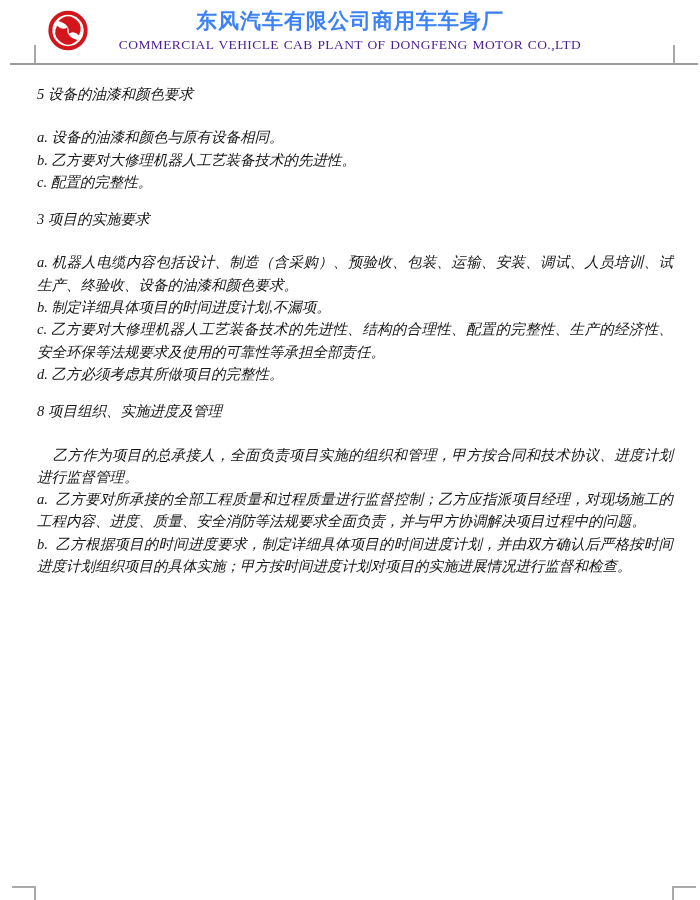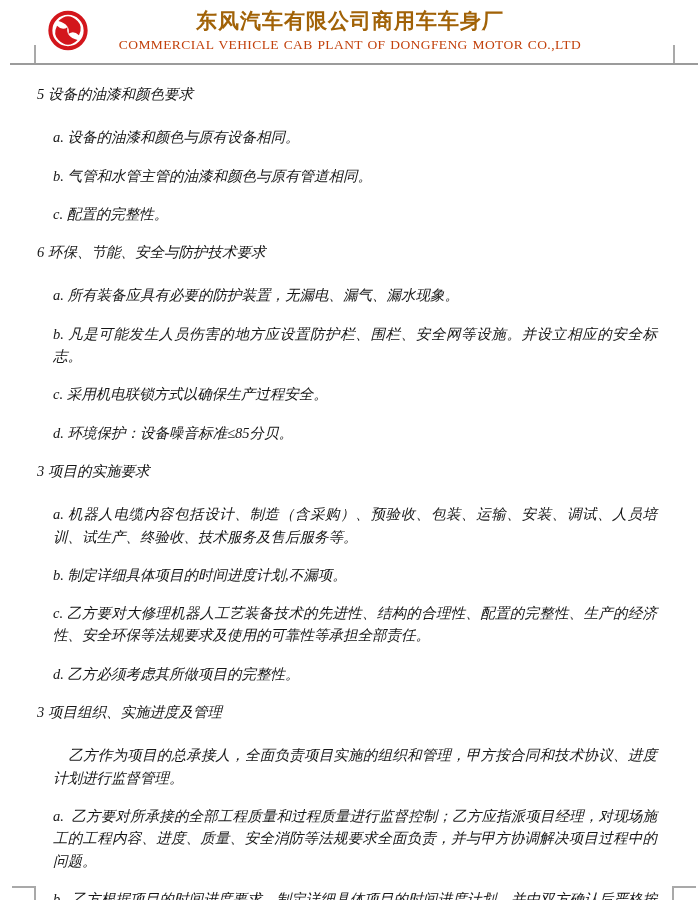--- a/index.html
+++ b/index.html
@@ -7,26 +7,26 @@
     position:relative; width:700px; height:900px; margin:0 auto;
     background:#ffffff; overflow:hidden;
     font-family:"Liberation Serif","DejaVu Serif",serif;
   }
   
   .letterhead { position:absolute; top:6px; left:0; width:100%; text-align:center; }
   .logo { position:absolute; left:47px; top:2px; width:42px; height:45px; }
   .title-cn {
     font-family:"Liberation Sans","DejaVu Sans",sans-serif;
     font-weight:bold; font-size:21px; letter-spacing:1px;
-    color:#a16207; line-height:26px; margin-top:2px;
+    color:#3b82f6; line-height:26px; margin-top:2px;
   }
   .title-en {
     font-family:"Liberation Serif","DejaVu Serif",serif;
     font-size:13.5px; letter-spacing:0.4px; word-spacing:1px;
-    color:#c2410c; line-height:17px; margin-top:2px;
+    color:#4c1d95; line-height:17px; margin-top:2px;
   }
   .header-rule { position:absolute; left:10px; width:688px; top:63px; height:2px; background:#9b9b9b; }
   
   .crop { position:absolute; background:#a9a9a9; }
   .crop-tl-v { left:34px;  top:45px;  width:2px;  height:18px; }
   .crop-tr-v { left:673px; top:45px;  width:2px;  height:18px; }
   .crop-bl-h { left:12px;  top:886px; width:24px; height:2px;  }
   .crop-bl-v { left:34px;  top:886px; width:2px;  height:14px; }
   .crop-br-h { left:672px; top:886px; width:24px; height:2px;  }
   .crop-br-v { left:672px; top:886px; width:2px;  height:14px; }
@@ -34,21 +34,21 @@
   .content {
     position:absolute; left:37px; top:83px; width:636px;
     font-family:"Liberation Serif","DejaVu Serif",serif;
     font-style:italic;                 
     font-size:14.5px; line-height:22.3px; color:#161616;
     text-align:justify;
   }
   .doc-section { margin-top:15px; }
   .doc-section:first-child { margin-top:0; }
   .section-heading { margin:0 0 21px 0; white-space:pre-wrap; }
-  .section-para    { margin:16px; white-space:pre-wrap; }
+  .section-para    { margin:0; white-space:pre-wrap; }
 </style>
 </head>
 <body>
 
 <div class="page">
 
   <header class="letterhead">
     <svg class="logo" viewBox="0 0 44 44" aria-hidden="true">
       <circle cx="22" cy="22" r="18.5" fill="none" stroke="#d3161c" stroke-width="4.2"></circle>
       <path fill="#d3161c" d="M12 12 Q22 2 32 12 Q38 18 33.5 27 Q28 21.5 22.5 25.5 Q25 16 12 12 Z"></path>
@@ -63,41 +63,34 @@
   <div class="crop crop-tr-v"></div>
   <div class="crop crop-bl-h"></div>
   <div class="crop crop-bl-v"></div>
   <div class="crop crop-br-h"></div>
   <div class="crop crop-br-v"></div>
 
   <main class="content" id="doc-content">
   <section class="doc-section">
     <p class="section-heading">5 设备的油漆和颜色要求</p>
   <p class="section-para">a. 设备的油漆和颜色与原有设备相同。</p>
-        <p class="section-para">b. 气管和水管主管的油漆和颜色与原有管道相同。</p>
+        <p class="section-para">b. 乙方要对大修理机器人工艺装备技术的先进性。</p>
         <p class="section-para">c. 配置的完整性。</p>
       </section>
 
-  <section class="doc-section">
-    <p class="section-heading">6 环保、节能、安全与防护技术要求</p>
-  <p class="section-para">a. 所有装备应具有必要的防护装置，无漏电、漏气、漏水现象。</p>
-        <p class="section-para">b. 凡是可能发生人员伤害的地方应设置防护栏、围栏、安全网等设施。并设立相应的安全标志。</p>
-        <p class="section-para">c. 采用机电联锁方式以确保生产过程安全。</p>
-        <p class="section-para">d. 环境保护：设备噪音标准≤85分贝。</p>
-      </section>
 
   <section class="doc-section">
     <p class="section-heading">3 项目的实施要求</p>
-  <p class="section-para">a. 机器人电缆内容包括设计、制造（含采购）、预验收、包装、运输、安装、调试、人员培训、试生产、终验收、技术服务及售后服务等。</p>
+  <p class="section-para">a. 机器人电缆内容包括设计、制造（含采购）、预验收、包装、运输、安装、调试、人员培训、试生产、终验收、设备的油漆和颜色要求。</p>
         <p class="section-para">b. 制定详细具体项目的时间进度计划,不漏项。</p>
         <p class="section-para">c. 乙方要对大修理机器人工艺装备技术的先进性、结构的合理性、配置的完整性、生产的经济性、安全环保等法规要求及使用的可靠性等承担全部责任。</p>
         <p class="section-para">d. 乙方必须考虑其所做项目的完整性。</p>
       </section>
 
 
   <section class="doc-section">
-    <p class="section-heading">3 项目组织、实施进度及管理</p>
+    <p class="section-heading">8 项目组织、实施进度及管理</p>
   <p class="section-para">    乙方作为项目的总承接人，全面负责项目实施的组织和管理，甲方按合同和技术协议、进度计划进行监督管理。</p>
         <p class="section-para">a.  乙方要对所承接的全部工程质量和过程质量进行监督控制；乙方应指派项目经理，对现场施工的工程内容、进度、质量、安全消防等法规要求全面负责，并与甲方协调解决项目过程中的问题。</p>
         <p class="section-para">b.  乙方根据项目的时间进度要求，制定详细具体项目的时间进度计划，并由双方确认后严格按时间进度计划组织项目的具体实施；甲方按时间进度计划对项目的实施进展情况进行监督和检查。</p>
       </section>
 </main>
 </div>
 
 </body></html>

